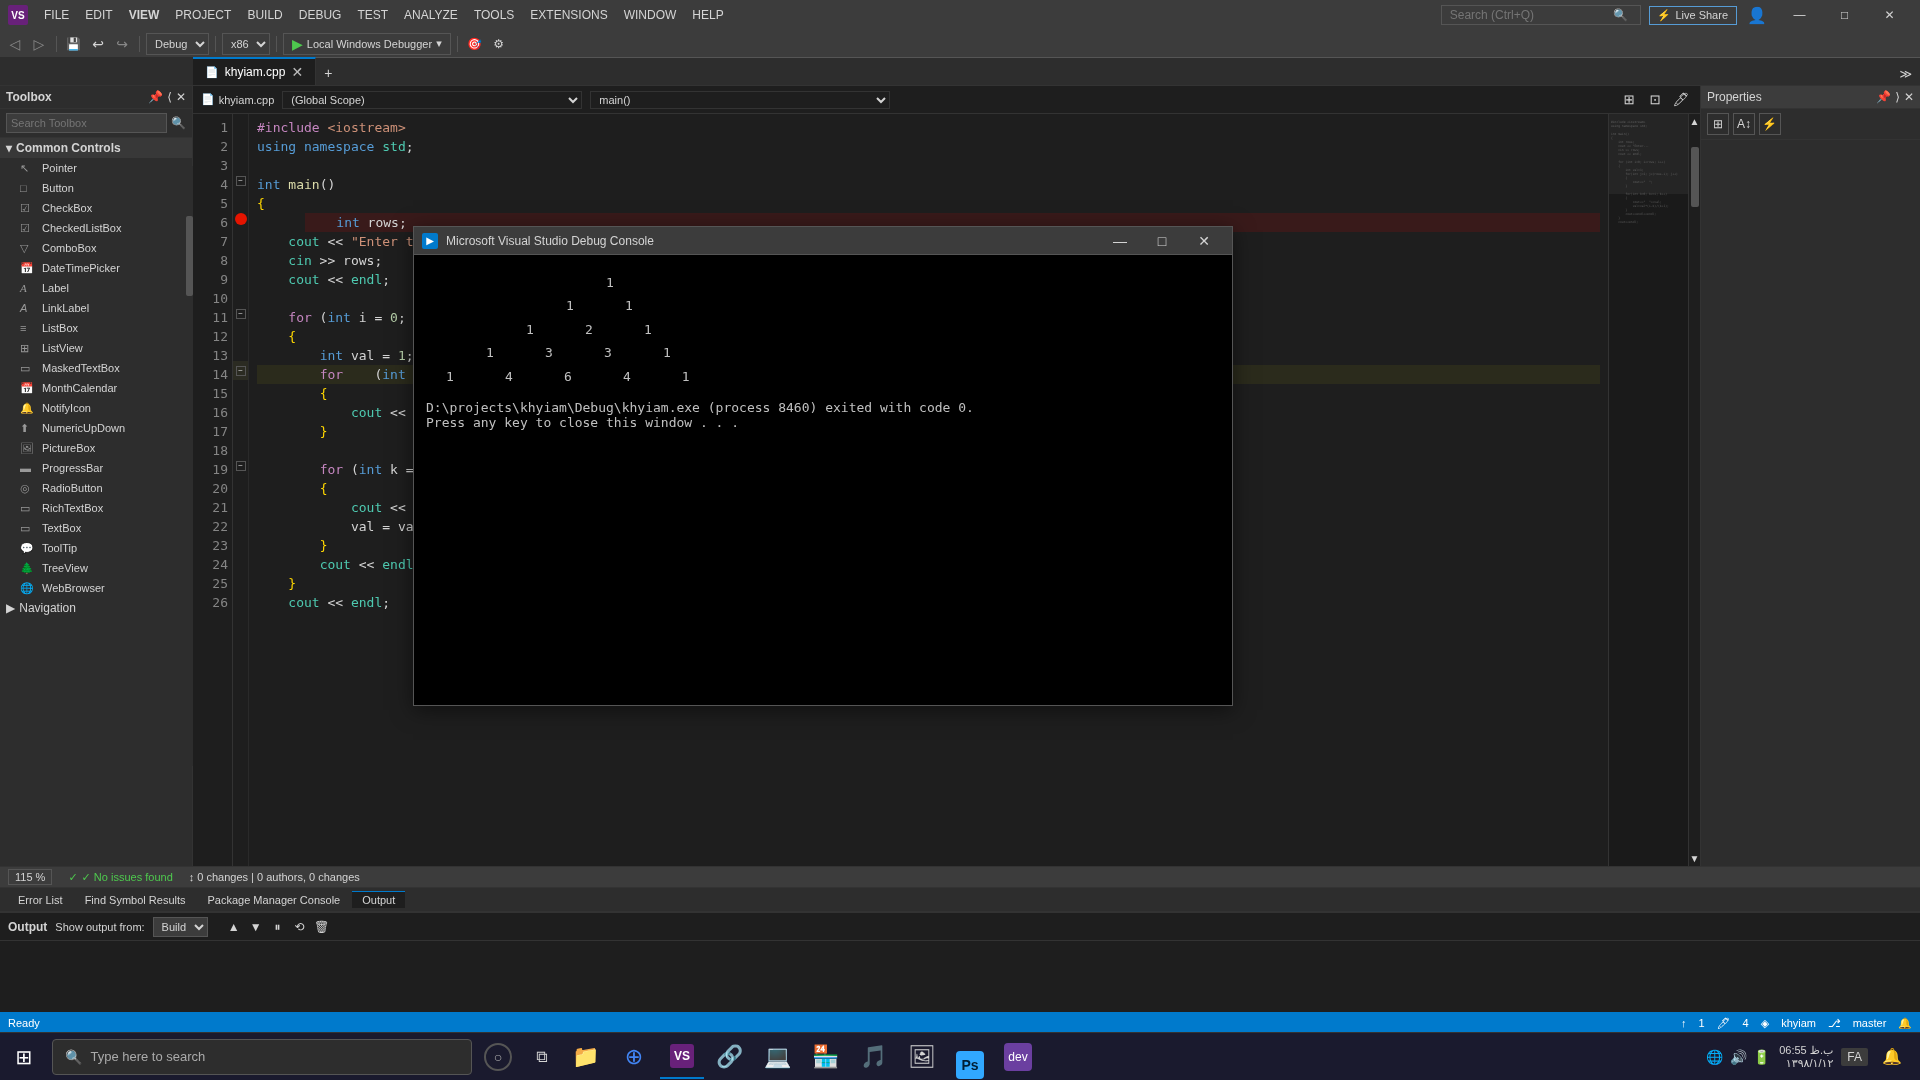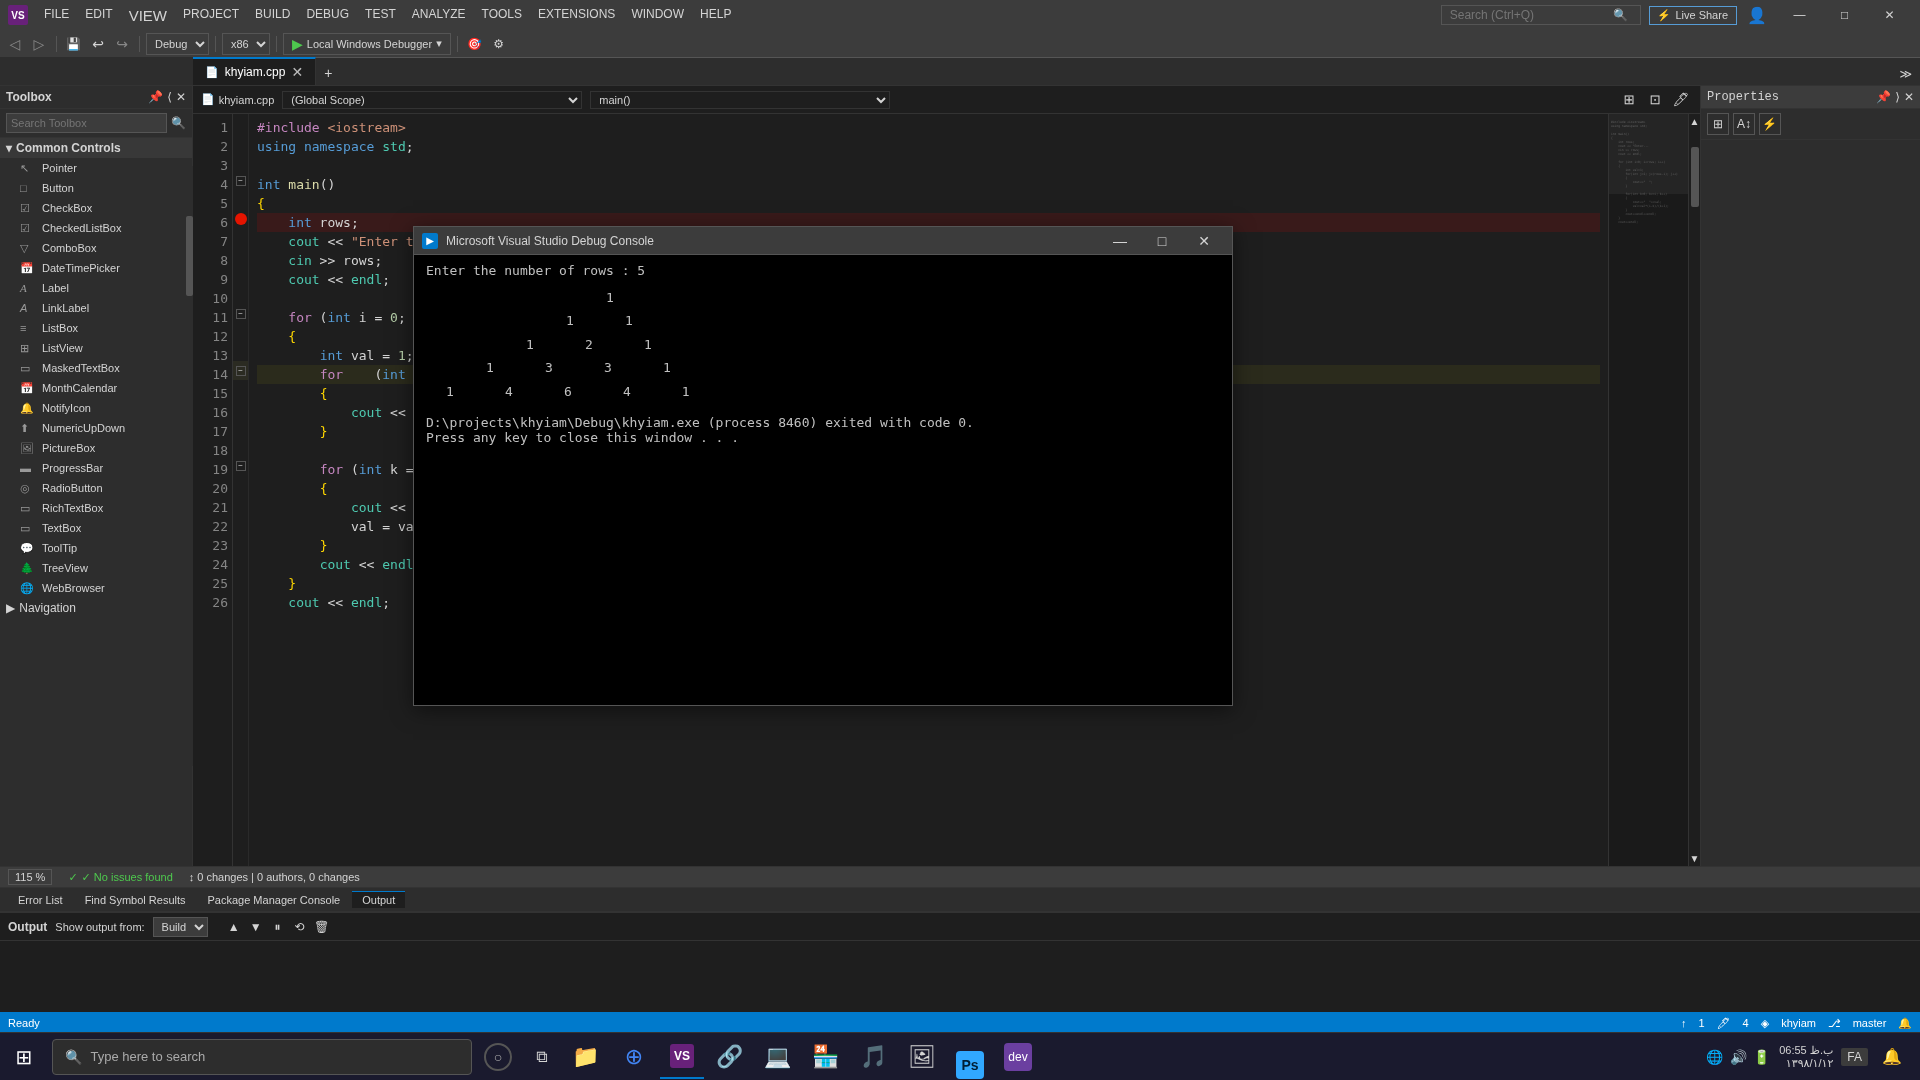--- a/index.html
+++ b/index.html
@@ -9,21 +9,21 @@
     html, body { overflow: hidden; }
   </style>
 </head>
 <body>
 
 <div style="display:flex; align-items:center; background:#3c3c3c; height:30px; padding:0 8px; gap:0;">
   <div style="width:20px; height:20px; background:#68217a; border-radius:2px; display:flex; align-items:center; justify-content:center; font-size:10px; color:white; font-weight:bold; margin-right:8px;">VS</div>
   <div style="display:flex; gap:0;">
     <div style="padding:4px 8px; color:#d4d4d4; font-size:12px; cursor:pointer;text-align:center;">FILE</div>
     <div style="padding:4px 8px; color:#d4d4d4; font-size:12px; cursor:pointer;">EDIT</div>
-    <div style="padding:4px 8px; color:#d4d4d4; font-size:15px; cursor:pointer;">VIEW</div>
+    <div style="padding:4px 8px; color:#d4d4d4; font-size:12px; cursor:pointer;font-weight:bold;">VIEW</div>
     <div style="padding:4px 8px; color:#d4d4d4; font-size:12px; cursor:pointer;">PROJECT</div>
     <div style="padding:4px 8px; color:#d4d4d4; font-size:12px; cursor:pointer;">BUILD</div>
     <div style="padding:4px 8px; color:#d4d4d4; font-size:12px; cursor:pointer;">DEBUG</div>
     <div style="padding:4px 8px; color:#d4d4d4; font-size:12px; cursor:pointer;">TEST</div>
     <div style="padding:4px 8px; color:#d4d4d4; font-size:12px; cursor:pointer;">ANALYZE</div>
     <div style="padding:4px 8px; color:#d4d4d4; font-size:12px; cursor:pointer;">TOOLS</div>
     <div style="padding:4px 8px; color:#d4d4d4; font-size:12px; cursor:pointer;">EXTENSIONS</div>
     <div style="padding:4px 8px; color:#d4d4d4; font-size:12px; cursor:pointer;">WINDOW</div>
     <div style="padding:4px 8px; color:#d4d4d4; font-size:12px; cursor:pointer;">HELP</div>
   </div>
@@ -288,21 +288,21 @@
         <div style="height:19px;"></div>
         <div style="height:19px;"></div>
       </div>
 
       <div style="flex:1; padding:4px 8px; font-family:'Consolas', monospace; font-size:13px; line-height:19px; overflow:auto; cursor:text;">
         <div style="min-height:19px; white-space:pre;"><span style="color:#c586c0;">#include</span> <span style="color:#ce9178;">&lt;iostream&gt;</span></div>
         <div style="min-height:19px; white-space:pre;"><span style="color:#569cd6;">using namespace</span> <span style="color:#4ec9b0;">std</span>;</div>
         <div style="min-height:19px; white-space:pre;"></div>
         <div style="min-height:19px; white-space:pre;"><span style="color:#569cd6;">int</span> <span style="color:#dcdcaa;">main</span>()</div>
         <div style="min-height:19px; white-space:pre;"><span style="color:#ffd700;">{</span></div>
-        <div style="min-height:19px; white-space:pre; background:rgba(255,0,0,0.12);">    <span style="color:#569cd6;">int</span> rows;</div>
+        <div style="min-height:19px; white-space:pre; background:rgba(255,0,0,0.12);margin-left:48px;">    <span style="color:#569cd6;">int</span> rows;</div>
         <div style="min-height:19px; white-space:pre;">    <span style="color:#4ec9b0;">cout</span> &lt;&lt; <span style="color:#ce9178;">"Enter the number of rows : "</span>;</div>
         <div style="min-height:19px; white-space:pre;">    <span style="color:#4ec9b0;">cin</span> &gt;&gt; rows;</div>
         <div style="min-height:19px; white-space:pre;">    <span style="color:#4ec9b0;">cout</span> &lt;&lt; <span style="color:#4ec9b0;">endl</span>;</div>
         <div style="min-height:19px; white-space:pre;"></div>
         <div style="min-height:19px; white-space:pre;">    <span style="color:#c586c0;">for</span> (<span style="color:#569cd6;">int</span> i = <span style="color:#b5cea8;">0</span>; i &lt; rows; i++)</div>
         <div style="min-height:19px; white-space:pre;">    <span style="color:#ffd700;">{</span></div>
         <div style="min-height:19px; white-space:pre;">        <span style="color:#569cd6;">int</span> val = <span style="color:#b5cea8;">1</span>; <span style="color:#608b4e;">//val:مقدار اولیه</span></div>
         <div style="min-height:19px; white-space:pre; background:rgba(255,255,0,0.06);">        <span style="color:#c586c0;">for</span>    (<span style="color:#569cd6;">int</span> j = <span style="color:#b5cea8;">1</span>; j &lt; (rows - i); j++)</div>
         <div style="min-height:19px; white-space:pre;">        <span style="color:#ffd700;">{</span></div>
         <div style="min-height:19px; white-space:pre;">            <span style="color:#4ec9b0;">cout</span> &lt;&lt; <span style="color:#ce9178;">"  "</span>;</div>
@@ -365,37 +365,36 @@
       <div style="display:flex; align-items:center; background:#3c3c3c; height:28px; padding:0 8px; gap:8px; border-bottom:1px solid #555;">
         <div style="width:16px; height:16px; background:#007acc; border-radius:2px; font-size:10px; display:flex; align-items:center; justify-content:center; color:white; flex-shrink:0;">▶</div>
         <span style="flex:1; font-size:12px; color:#d4d4d4;">Microsoft Visual Studio Debug Console</span>
         <div style="display:flex; gap:2px;">
           <button style="width:40px; height:22px; background:transparent; border:none; cursor:pointer; color:#d4d4d4; font-size:14px; display:flex; align-items:center; justify-content:center;">—</button>
           <button style="width:40px; height:22px; background:transparent; border:none; cursor:pointer; color:#d4d4d4; font-size:14px; display:flex; align-items:center; justify-content:center;">□</button>
           <button style="width:40px; height:22px; background:transparent; border:none; cursor:pointer; color:#d4d4d4; font-size:14px; display:flex; align-items:center; justify-content:center;">✕</button>
         </div>
       </div>
       <div style="flex:1; padding:8px 12px; font-family:'Consolas', monospace; font-size:13px; background:#000; color:#c0c0c0; overflow:auto;">
-        <div>Enter the number of rows : 5</div>
         <div style="margin:8px 0; line-height:1.8;">
           <div style="padding-left:180px; letter-spacing:2px;">1</div>
           <div style="padding-left:140px; letter-spacing:2px;">1&nbsp;&nbsp;&nbsp;&nbsp;&nbsp;1</div>
           <div style="padding-left:100px; letter-spacing:2px;">1&nbsp;&nbsp;&nbsp;&nbsp;&nbsp;2&nbsp;&nbsp;&nbsp;&nbsp;&nbsp;1</div>
           <div style="padding-left:60px; letter-spacing:2px;">1&nbsp;&nbsp;&nbsp;&nbsp;&nbsp;3&nbsp;&nbsp;&nbsp;&nbsp;&nbsp;3&nbsp;&nbsp;&nbsp;&nbsp;&nbsp;1</div>
           <div style="padding-left:20px; letter-spacing:2px;">1&nbsp;&nbsp;&nbsp;&nbsp;&nbsp;4&nbsp;&nbsp;&nbsp;&nbsp;&nbsp;6&nbsp;&nbsp;&nbsp;&nbsp;&nbsp;4&nbsp;&nbsp;&nbsp;&nbsp;&nbsp;1</div>
         </div>
         <div style="margin-top:12px;">D:\projects\khyiam\Debug\khyiam.exe (process 8460) exited with code 0.</div>
         <div>Press any key to close this window . . .</div>
       </div>
     </div>
   </div>
 
   <div style="width:220px; background:#2d2d2d; border-left:1px solid #333; display:flex; flex-direction:column; flex-shrink:0; position:relative;">
     <div style="display:flex; align-items:center; padding:4px 6px; background:#3c3c3c; border-bottom:1px solid #333; font-size:12px;">
-      <span style="flex:1; color:#d4d4d4;font-family:Liberation Mono, monospace;">Properties</span>
+      <span style="flex:1; color:#d4d4d4;">Properties</span>
       <span style="cursor:pointer; color:#d4d4d4; font-size:12px; margin-right:4px;">📌</span>
       <span style="cursor:pointer; color:#d4d4d4; font-size:12px; margin-right:4px;">⟩</span>
       <span style="cursor:pointer; color:#d4d4d4; font-size:12px;">✕</span>
     </div>
     <div style="display:flex; padding:4px 6px; gap:4px; border-bottom:1px solid #333;">
       <button style="width:22px; height:22px; background:transparent; border:1px solid #555; cursor:pointer; color:#d4d4d4; font-size:12px; display:flex; align-items:center; justify-content:center;">⊞</button>
       <button style="width:22px; height:22px; background:transparent; border:1px solid #555; cursor:pointer; color:#d4d4d4; font-size:12px; display:flex; align-items:center; justify-content:center;">A↕</button>
       <button style="width:22px; height:22px; background:transparent; border:1px solid #555; cursor:pointer; color:#d4d4d4; font-size:12px; display:flex; align-items:center; justify-content:center;">⚡</button>
     </div>
     <div style="flex:1;"></div>

